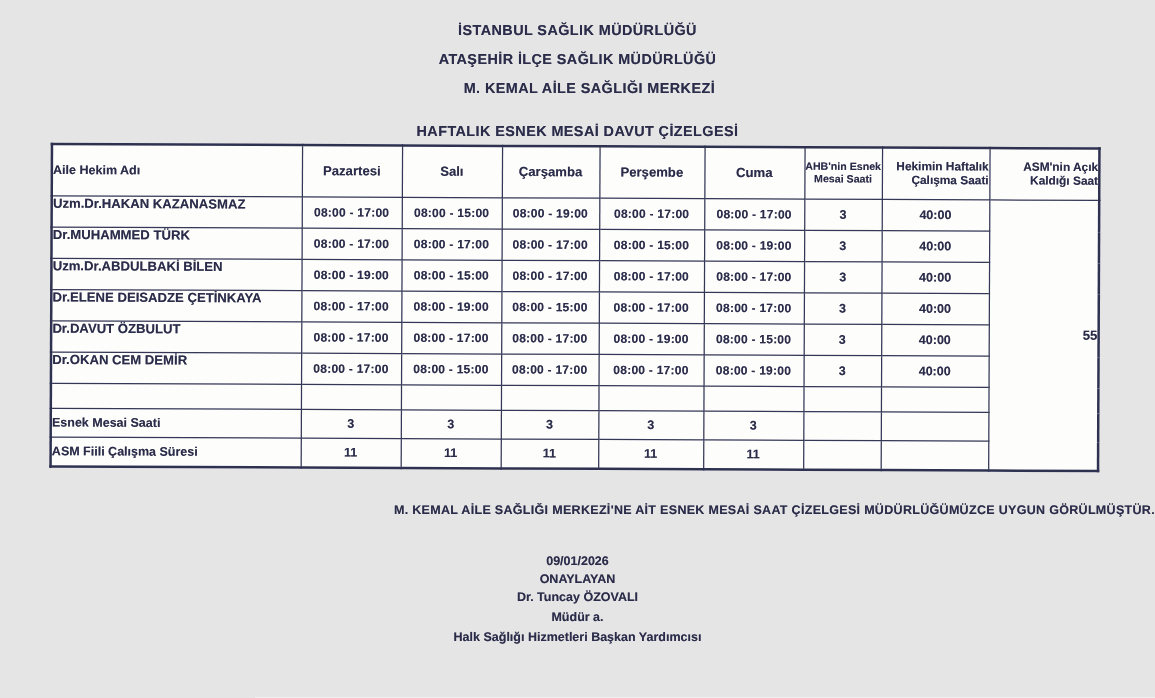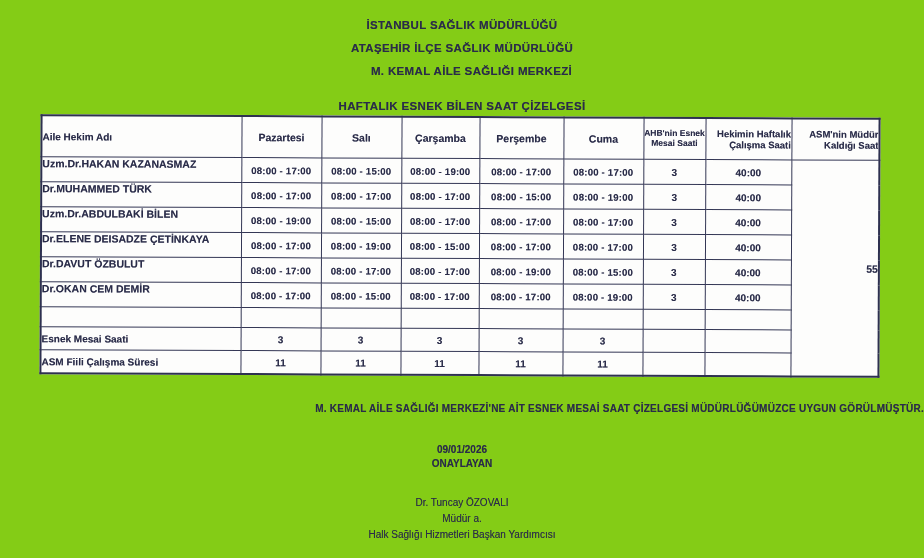--- a/index.html
+++ b/index.html
@@ -3,21 +3,21 @@
 <meta charset="utf-8">
 <style>
   html,body{margin:0;padding:0;}
   body{
     width:924px;height:558px;overflow:hidden;
     background:#ffffff;
     font-family:"Liberation Sans",sans-serif;
     color:#2a2c49;
   }
   .page{
-    position:relative;width:924px;height:558px;background:#84cc16;
+    position:relative;width:924px;height:558px;background:#e5e5e5;
   }
   .titles{ text-align:center; padding-top:19px; }
   .title-line{
     font-weight:bold; font-size:11.5px; letter-spacing:.35px;
     margin:0 0 11px 0;
     text-shadow:0 0 .5px rgba(42,44,73,.55);
   }
   .title-line:nth-child(3){ margin-bottom:23px;padding-left:19px; }
   .title-line:nth-child(4){ margin-bottom:0; }
 
@@ -51,35 +51,35 @@
     text-align:right; margin-top:27px;
     font-size:10px; font-weight:bold; letter-spacing:.25px;
     text-shadow:0 0 .4px rgba(42,44,73,.5);
   }
   .onay-block{
     text-align:center; margin-top:29px;
     font-size:10px; font-weight:bold; line-height:14px;
     text-shadow:0 0 .4px rgba(42,44,73,.5);
   }
   .sign-block{
-    text-align:center; margin-top:24px;
-    font-size:10px; font-weight:normal; line-height:16px;
+    text-align:center; 
+    font-size:10px; font-weight:bold; line-height:16px;
     text-shadow:0 0 .4px rgba(42,44,73,.5);
   }
 </style>
 </head>
 <body>
 
 <div class="page">
 
   <div class="titles">
     <p class="title-line">İSTANBUL SAĞLIK MÜDÜRLÜĞÜ</p>
     <p class="title-line">ATAŞEHİR İLÇE SAĞLIK MÜDÜRLÜĞÜ</p>
     <p class="title-line">M. KEMAL AİLE SAĞLIĞI MERKEZİ</p>
-    <p class="title-line">HAFTALIK ESNEK BİLEN SAAT ÇİZELGESİ</p>
+    <p class="title-line">HAFTALIK ESNEK MESAİ DAVUT ÇİZELGESİ</p>
   </div>
 
   <table class="schedule">
     <colgroup>
       <col style="width:200px">
         <col style="width:80px">
         <col style="width:80px">
       <col style="width:78px">
         <col style="width:84px">
         <col style="width:80px">
@@ -90,21 +90,21 @@
     <tbody>
         <tr>
       <th class="name-h">Aile Hekim Adı</th>
       <th class="day-h">Pazartesi</th>
       <th class="day-h">Salı</th>
       <th class="day-h">Çarşamba</th>
       <th class="day-h">Perşembe</th>
       <th class="day-h">Cuma</th>
       <th class="ahb-h">AHB'nin Esnek Mesai Saati</th>
       <th class="small-h">Hekimin Haftalık Çalışma Saati</th>
-      <th class="small-h">ASM'nin Müdür Kaldığı Saat</th>
+      <th class="small-h">ASM'nin Açık Kaldığı Saat</th>
     </tr>
 
     <tr>
       <td class="name-c">Uzm.Dr.HAKAN KAZANASMAZ</td>
       <td class="time-c">08:00 - 17:00</td>
       <td class="time-c">08:00 - 15:00</td>
       <td class="time-c">08:00 - 19:00</td>
       <td class="time-c">08:00 - 17:00</td>
       <td class="time-c">08:00 - 17:00</td>
       <td class="num-c">3</td>

